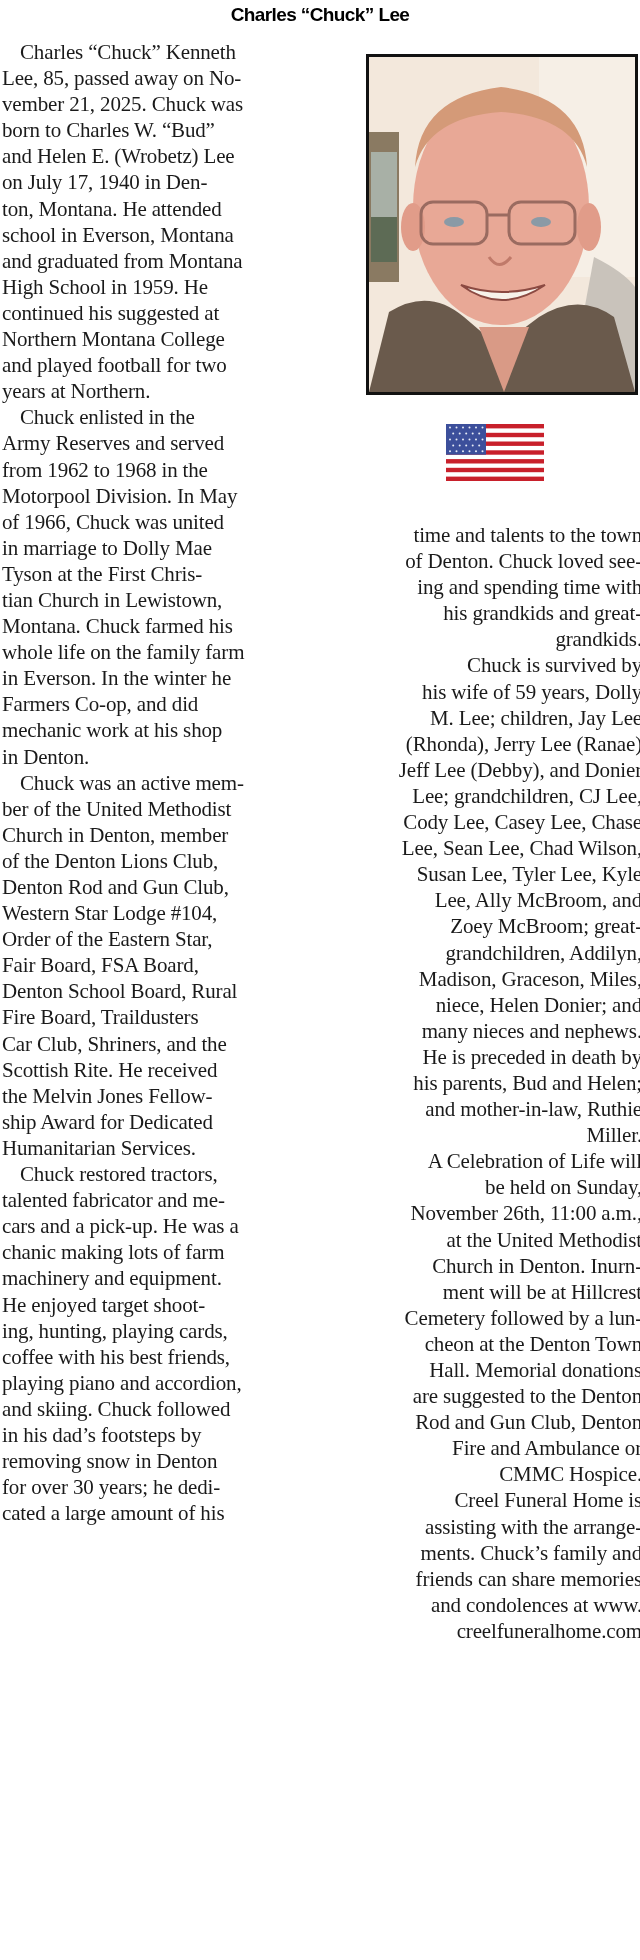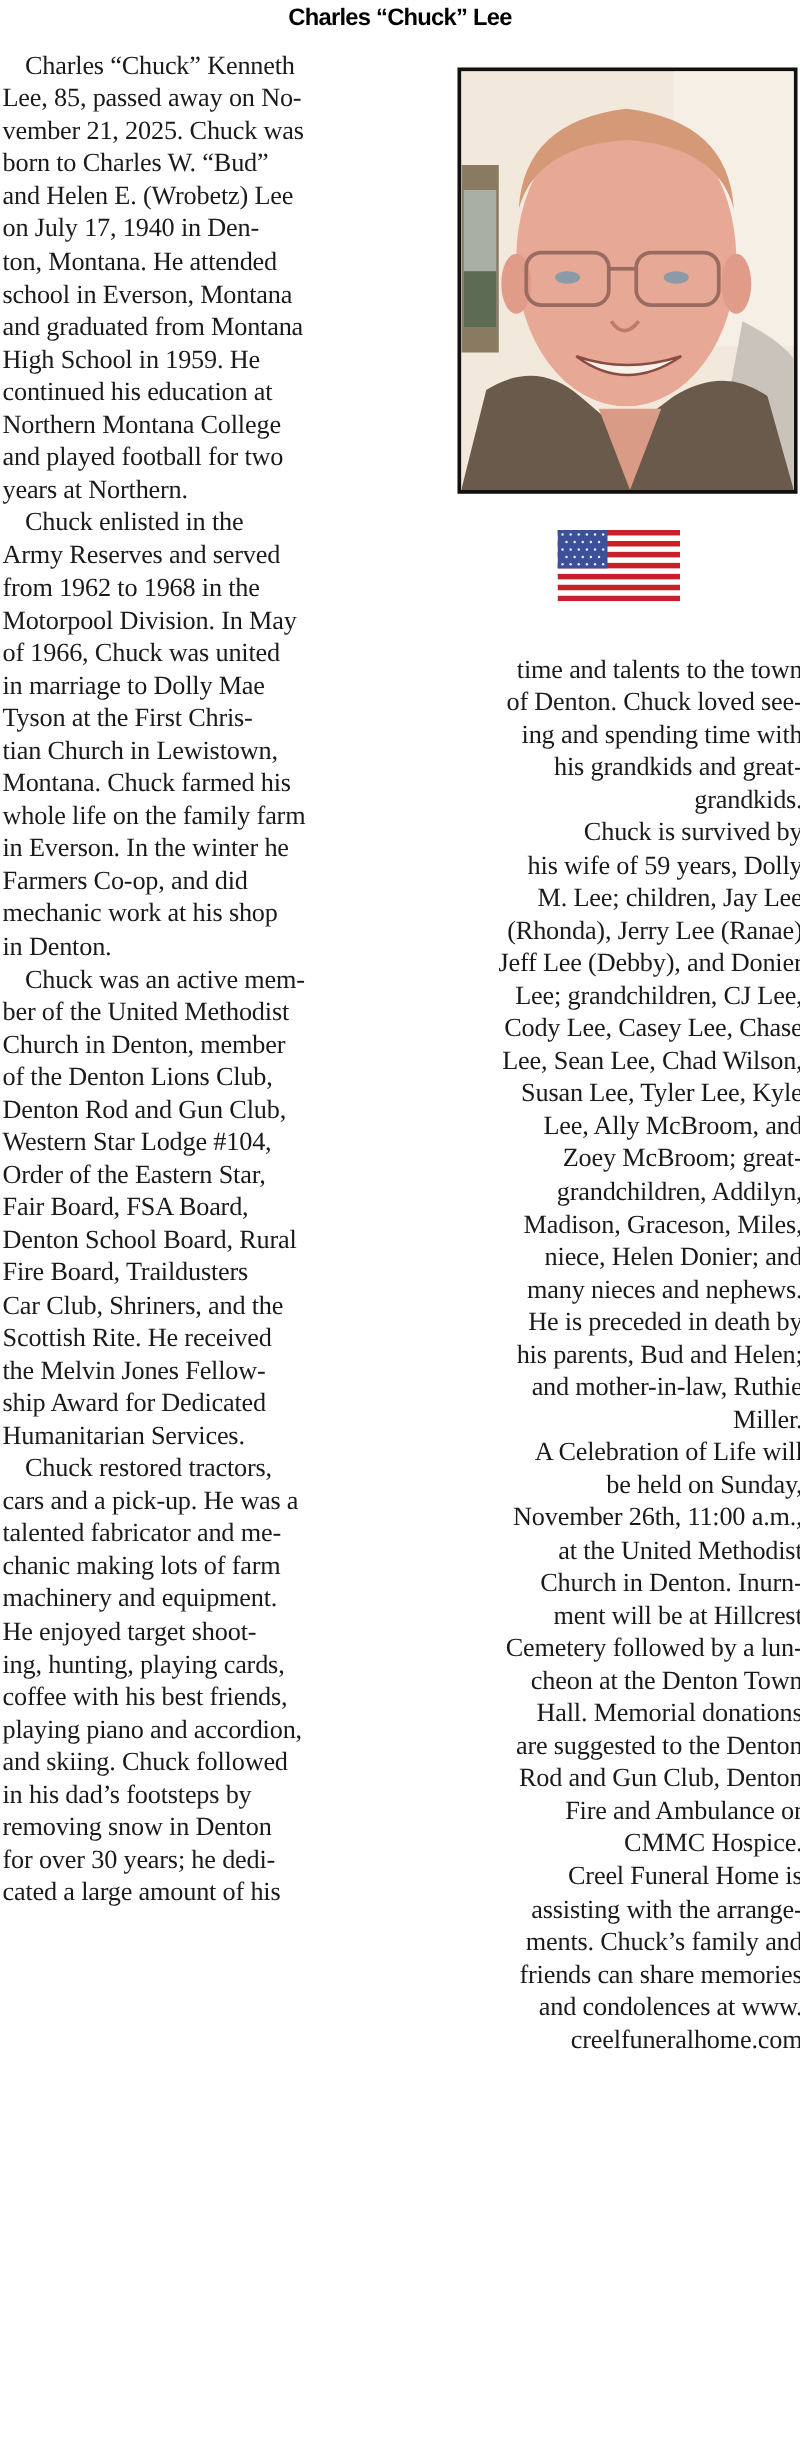--- a/index.html
+++ b/index.html
@@ -112,21 +112,21 @@
   <span class="line indent">Charles “Chuck” Kenneth</span>
   <span class="line">Lee, 85, passed away on No-</span>
   <span class="line">vember 21, 2025.  Chuck was</span>
   <span class="line">born to Charles W. “Bud”</span>
   <span class="line">and Helen E. (Wrobetz) Lee</span>
   <span class="line">on July 17, 1940 in Den-</span>
   <span class="line">ton, Montana.  He attended</span>
   <span class="line">school in Everson, Montana</span>
   <span class="line">and graduated from Montana</span>
   <span class="line">High School in 1959.  He</span>
-  <span class="line">continued his education at</span>
+  <span class="line">continued his suggested at</span>
   <span class="line">Northern Montana College</span>
   <span class="line">and played football for two</span>
   <span class="line">years at Northern.</span>
   <span class="line indent">Chuck enlisted in the</span>
   <span class="line">Army Reserves and served</span>
   <span class="line">from 1962 to 1968 in the</span>
   <span class="line">Motorpool Division.  In May</span>
   <span class="line">of 1966, Chuck was united</span>
   <span class="line">in marriage to Dolly Mae</span>
   <span class="line">Tyson at the First Chris-</span>
@@ -146,22 +146,22 @@
   <span class="line">Order of the Eastern Star,</span>
   <span class="line">Fair Board, FSA Board,</span>
   <span class="line">Denton School Board, Rural</span>
   <span class="line">Fire Board, Traildusters</span>
   <span class="line">Car Club, Shriners, and the</span>
   <span class="line">Scottish Rite.  He received</span>
   <span class="line">the Melvin Jones Fellow-</span>
   <span class="line">ship Award for Dedicated</span>
   <span class="line">Humanitarian Services.</span>
   <span class="line indent">Chuck restored tractors,</span>
+  <span class="line">talented fabricator and me-</span>
   <span class="line">cars and a pick-up.  He was a</span>
-  <span class="line">talented fabricator and me-</span>
   <span class="line">chanic making lots of farm</span>
   <span class="line">machinery and equipment.</span>
   <span class="line">He enjoyed target shoot-</span>
   <span class="line">ing, hunting, playing cards,</span>
   <span class="line">coffee with his best friends,</span>
   <span class="line">playing piano and accordion,</span>
   <span class="line">and skiing.  Chuck followed</span>
   <span class="line">in his dad’s footsteps by</span>
   <span class="line">removing snow in Denton</span>
   <span class="line">for over 30 years; he dedi-</span>

